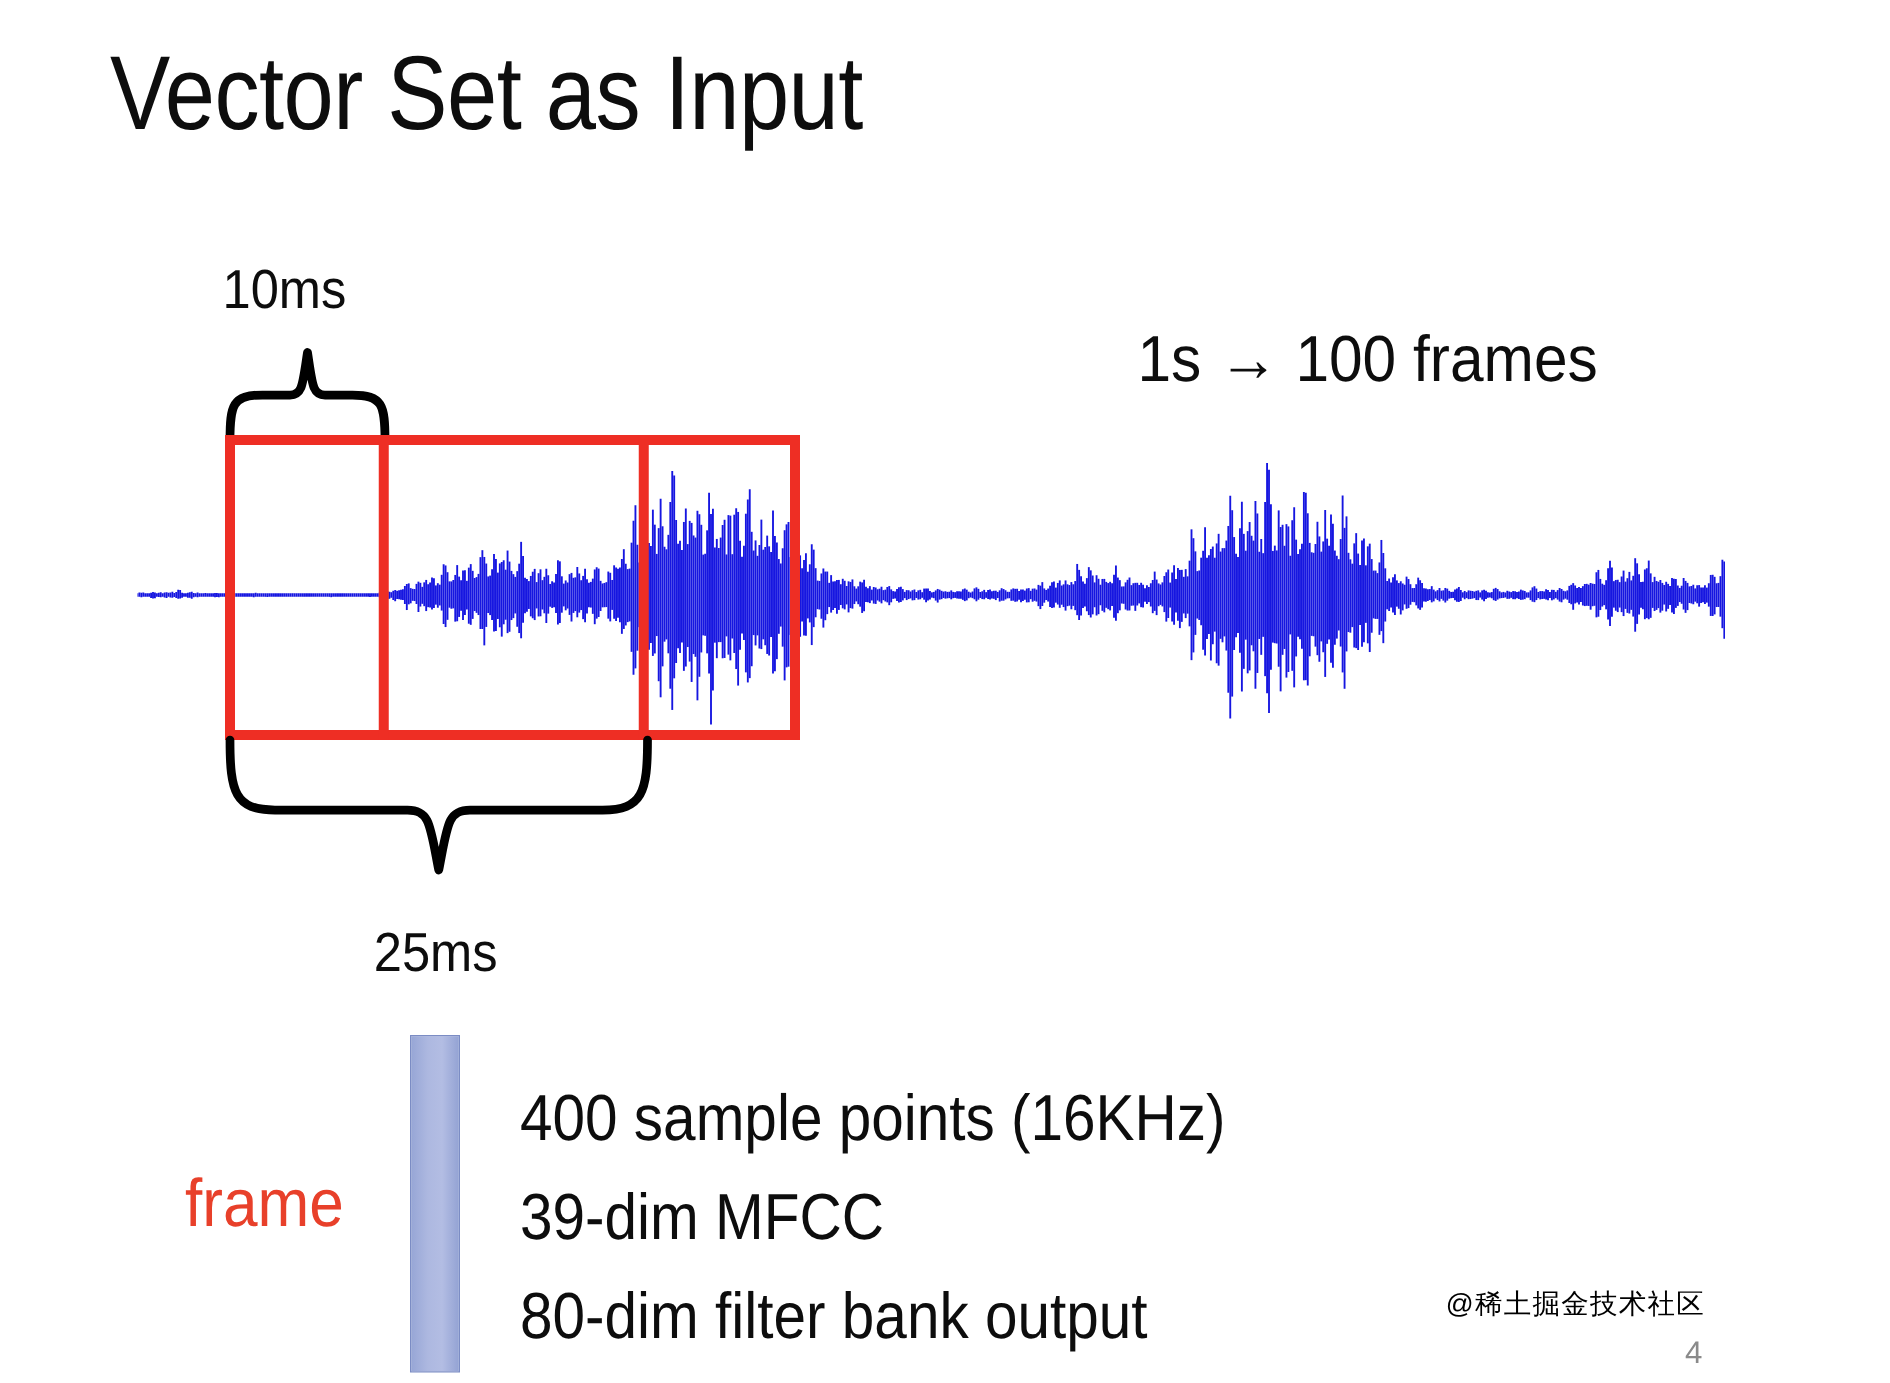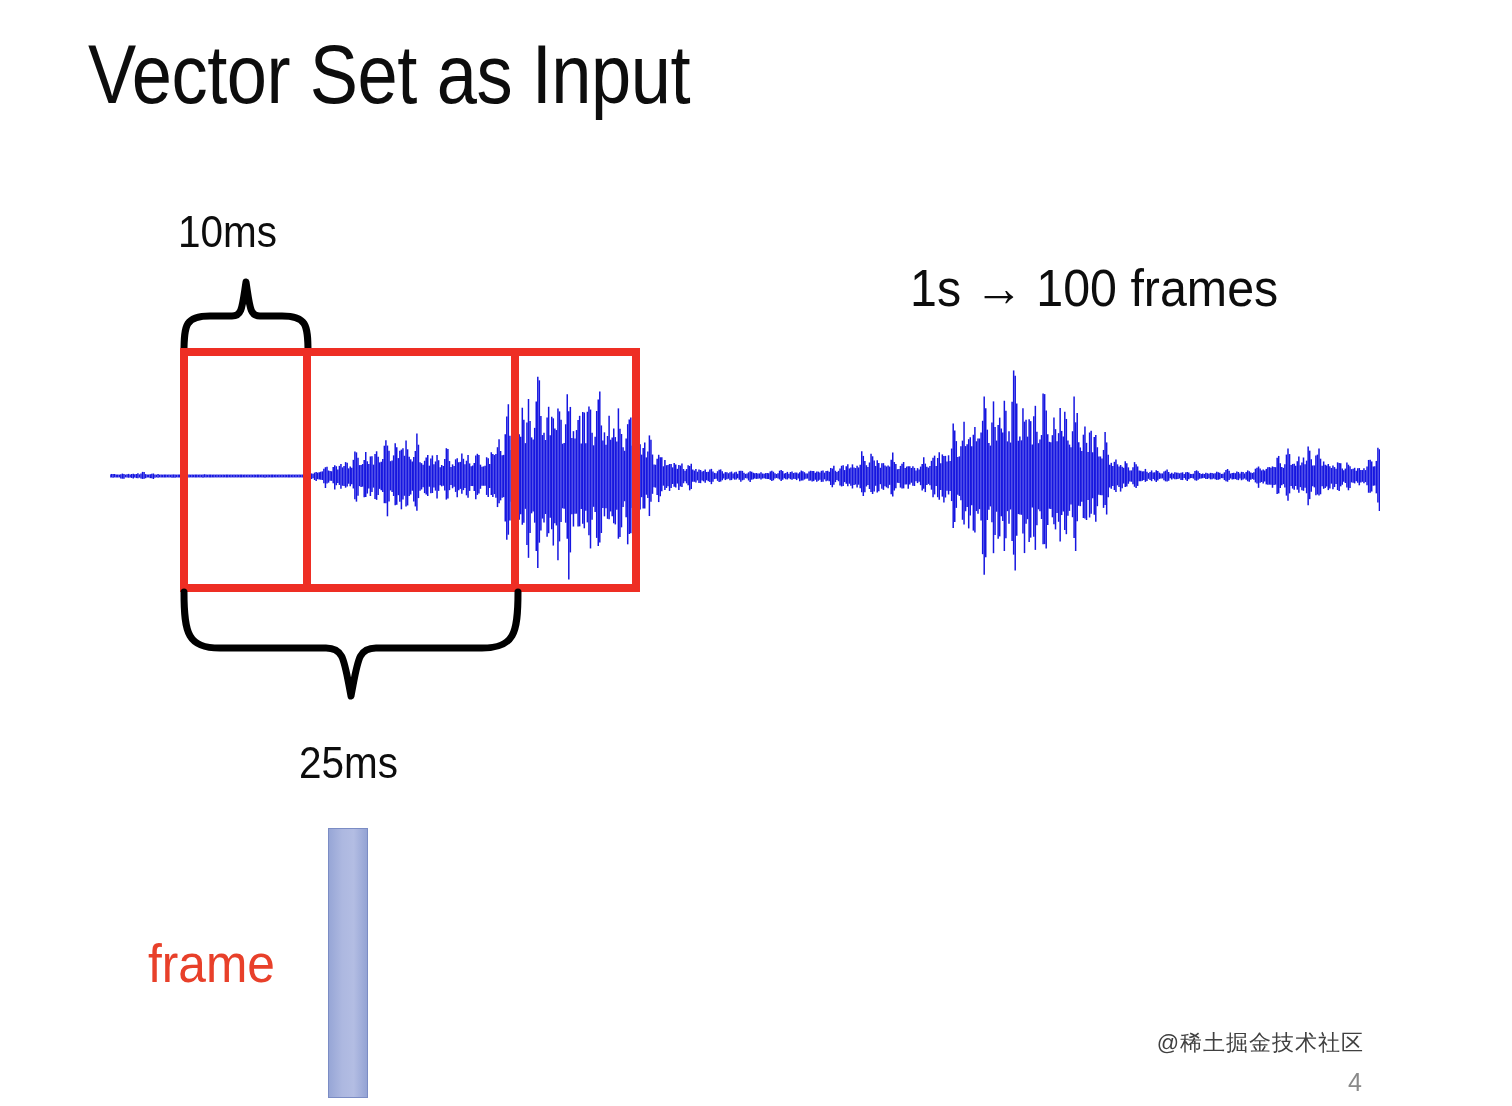--- a/index.html
+++ b/index.html
@@ -142,21 +142,21 @@
     transform: scaleX(0.9);
     transform-origin: left top;
   }
 
   
   #watermark {
     position: absolute;
     right: 16px;
     top: 1028px;
     font-size: 22px;
-    color: #404040;
+    color: #000000;
     letter-spacing: 1px;
     white-space: nowrap;
   }
   #page-number {
     position: absolute;
     right: 18px;
     top: 1068px;
     font-size: 25px;
     color: #8a8a8a;
     white-space: nowrap;
@@ -1061,17 +1061,22 @@
   <svg id="brace-bottom" viewBox="0 0 350 112" preserveAspectRatio="none">
     <path d="M 8 4 C 8 46, 12 60, 44 60 L 150 60 C 168 60, 168 72, 175 108
              C 182 72, 182 60, 200 60 L 306 60 C 338 60, 342 46, 342 4" fill="none" stroke="#000000" stroke-width="7" stroke-linecap="round" stroke-linejoin="round"></path>
   </svg>
 
   <div class="plain-label" id="label-25ms">25ms</div>
 
   <div id="frame-label">frame</div>
   <div id="frame-bar"></div>
 
+  <div id="spec-list">
+    <div class="spec-line">400 sample points (16KHz)</div>
+    <div class="spec-line">39-dim MFCC</div>
+    <div class="spec-line">80-dim filter bank output</div>
+  </div>
 
   <div id="watermark">@稀土掘金技术社区</div>
   <div id="page-number">4</div>
 
 </div>
 
 </body></html>

